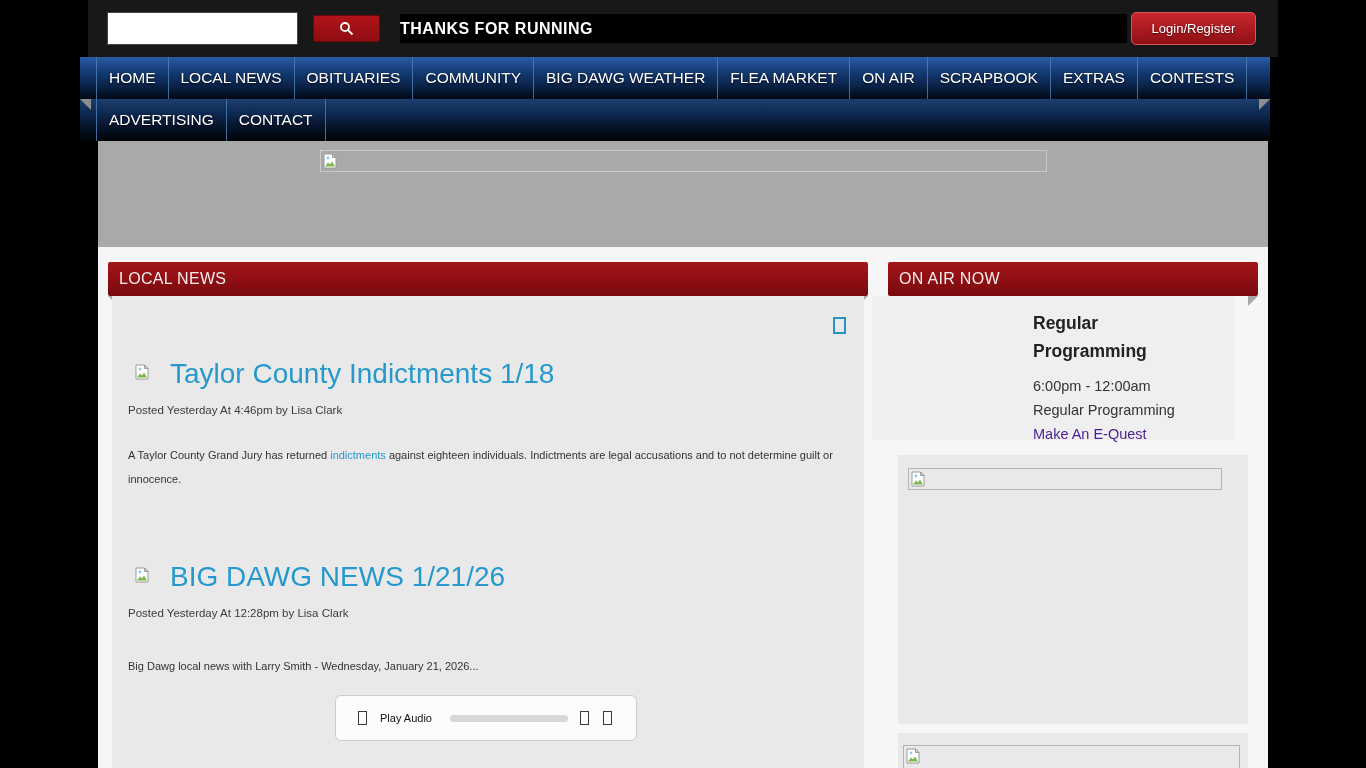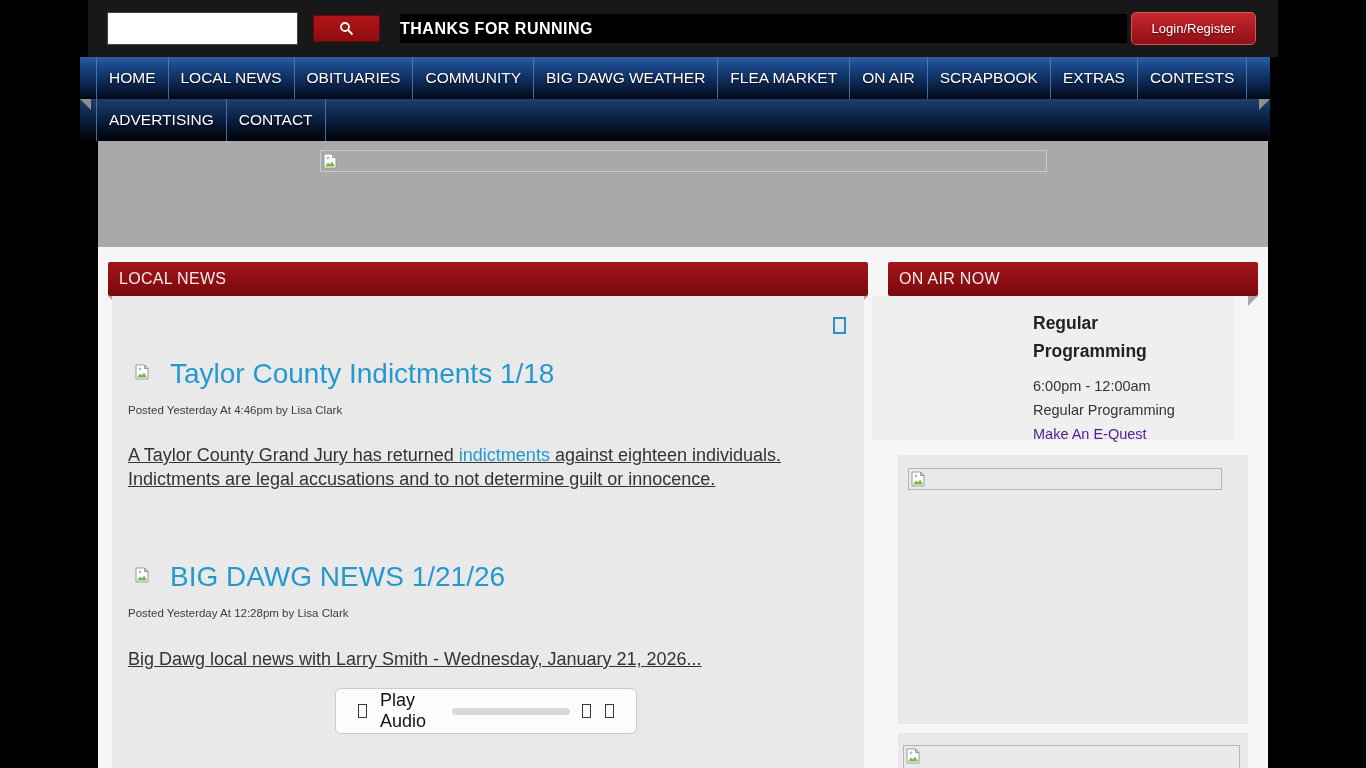--- a/index.html
+++ b/index.html
@@ -56,31 +56,31 @@
   .news-panel { position:absolute; left:14px; top:49px; width:752px; height:472px;
                 background:#e9e9e9; padding:0 20px 0 16px; }
   .rss-box { position:absolute; right:18px; top:21px; width:13px; height:17px;
              border:2px solid #2a92c5; cursor:pointer; }
 
   .article-head { display:flex; align-items:flex-start; }
   .article-head .bimg { margin:6px 21px 0 7px; flex:none; }
   .article-title { color:#2599cd; font-size:28px; font-weight:400; cursor:pointer; }
   .a1 { margin-top:62px; }
   .posted { margin-top:14px; font-size:11.5px; color:#3c3c3c; }
-  .body-text { margin-top:27px; font-size:18px; color:#333; line-height:24px; max-width:722px;text-decoration:underline; }
+  .body-text { margin-top:27px; font-size:11px; color:#333; line-height:24px; max-width:722px; }
   .body-text a { color:#2599cd; text-decoration:none; cursor:pointer; }
   .a2 { margin-top:70px; }
-  .body2 { margin-top:28px; }
+  .body2 { margin-top:35px; }
 
   .audio-player { margin:17px auto 0 auto; width:302px; height:46px; background:#fcfcfc;
                   border:1px solid #ccc; border-radius:6px; display:flex; align-items:center;
                   padding:0 22px; }
   .tofu { display:inline-block; width:9px; height:14px; border:1px solid #3a3a3a; flex:none; }
   .tofu.clickable { cursor:pointer; }
-  .audio-label { margin-left:13px; font-size:18px; color:#111; }
+  .audio-label { margin-left:13px; font-size:11px; color:#111; }
   .audio-progress { margin-left:18px; width:118px; height:7px; background:#d8d8d8;
                     border-radius:4px; flex:none; cursor:pointer; }
   .audio-t2 { margin-left:12px; } .audio-t3 { margin-left:14px; }
 
   
   .onair-bar { left:790px; top:15px; width:370px; }
   .onair-panel { position:absolute; left:774px; top:49px; width:362px; height:144px; background:#efefef; }
   .onair-info { position:absolute; left:161px; top:13px; width:165px; }
   .show-title { font-size:17.5px; font-weight:bold; color:#222; line-height:28px; width:150px; }
   .show-time { margin-top:9px; font-size:14.5px; color:#333; line-height:24px; }

